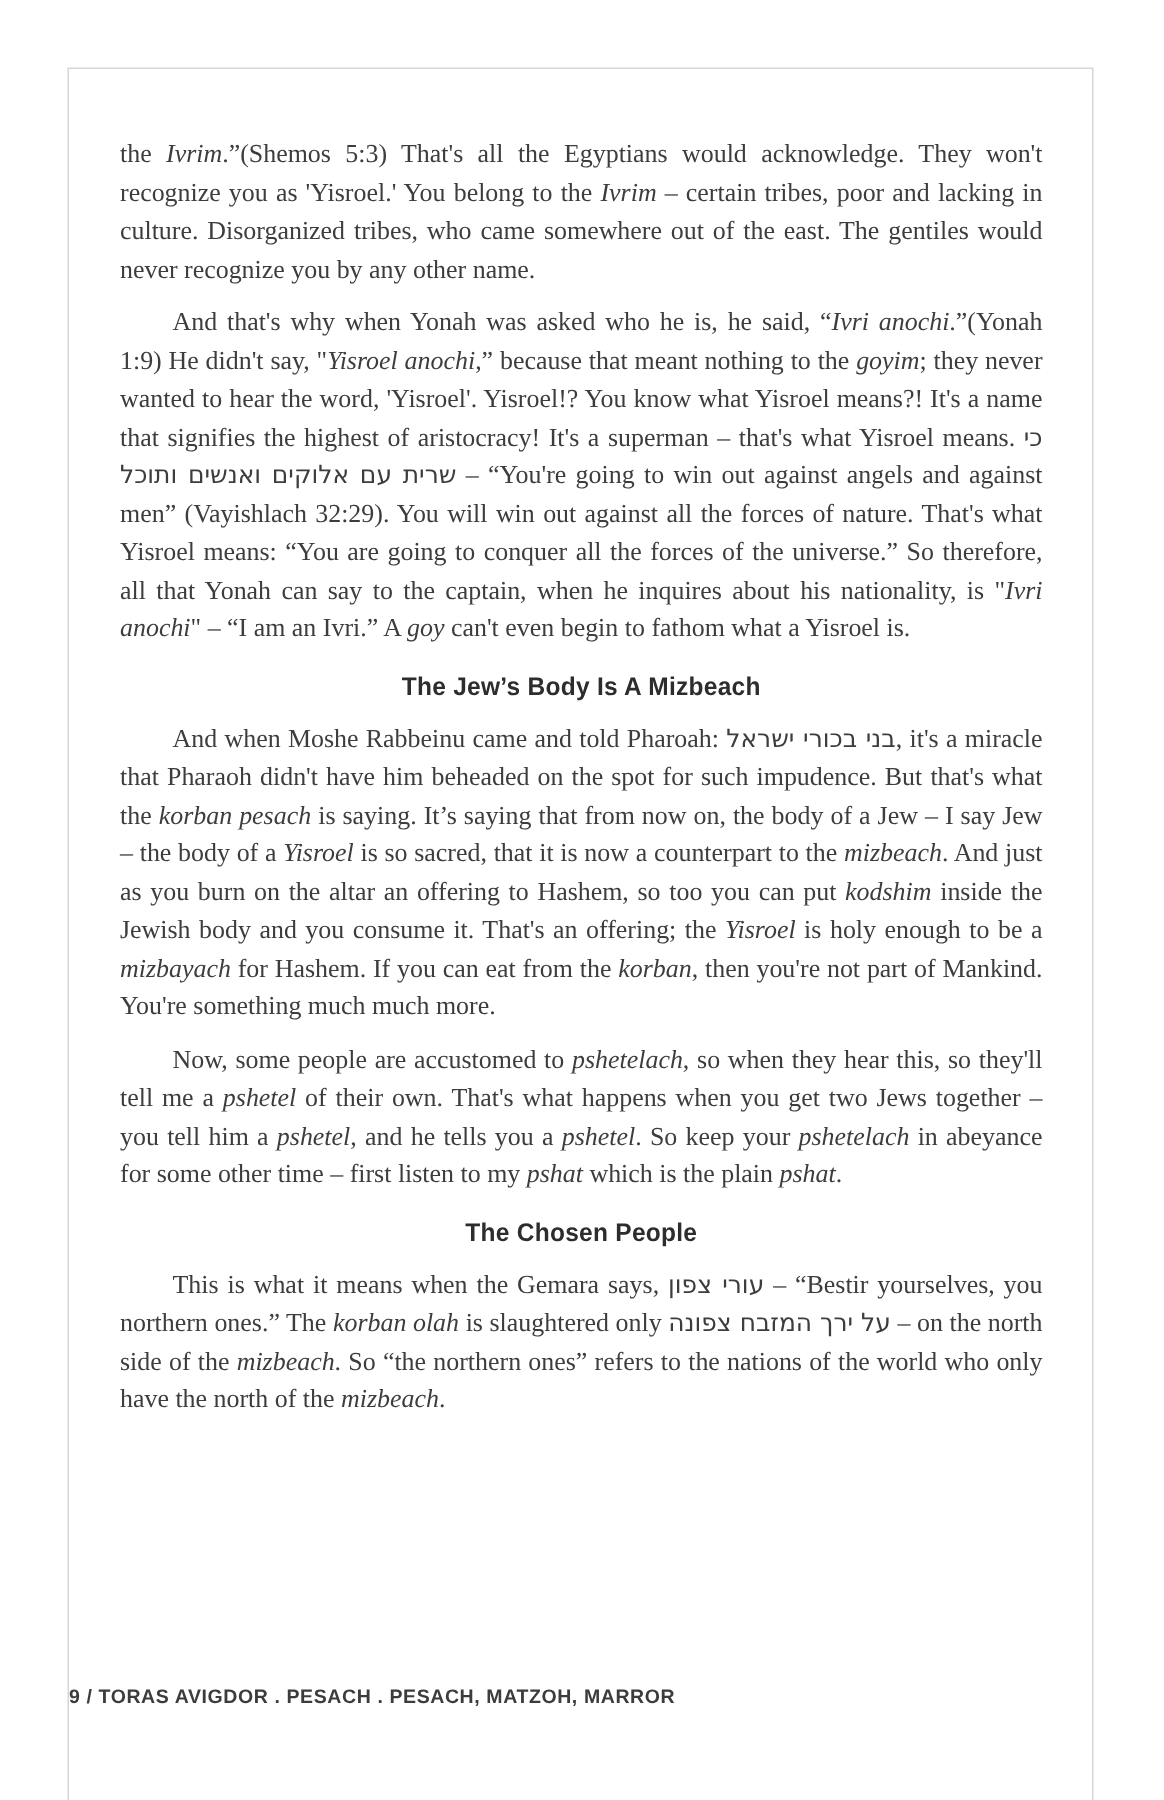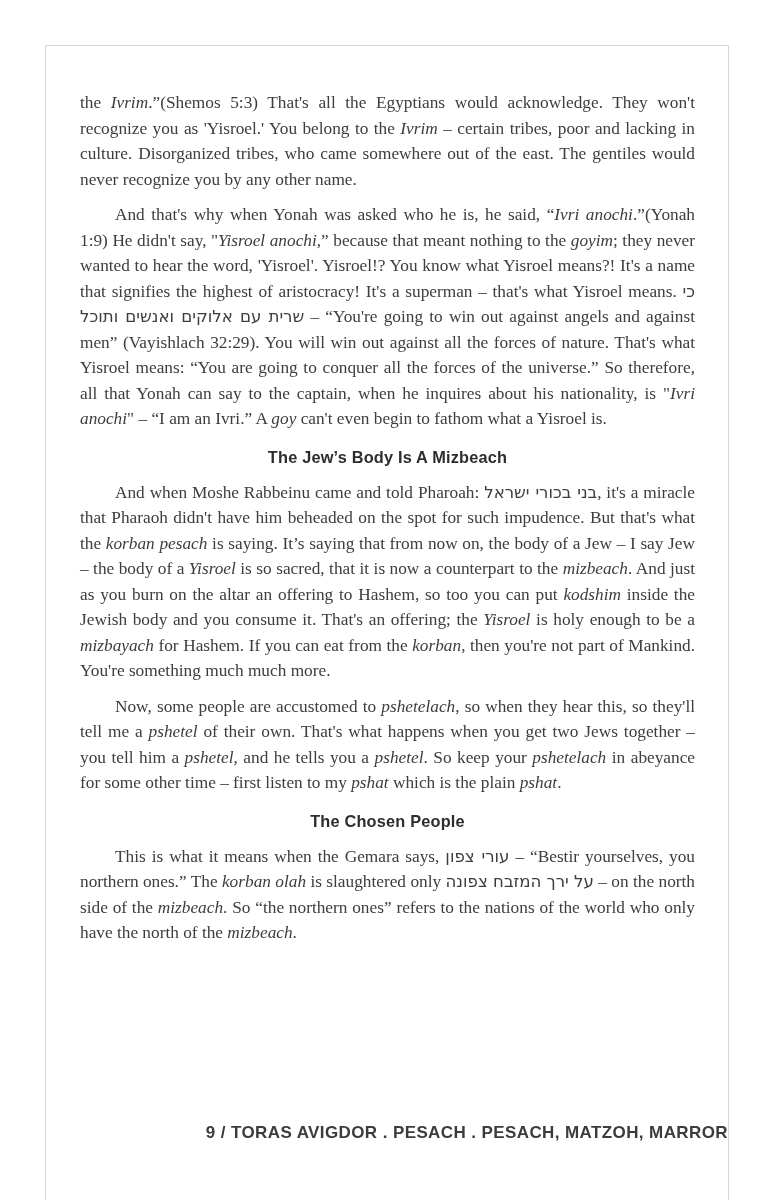--- a/index.html
+++ b/index.html
@@ -46,23 +46,23 @@
   }
   .content .it { font-style: italic; }
   .content .he {
     font-style: normal;
     font-family: "DejaVu Serif", "DejaVu Sans", serif;
     font-size: 16.6px;
   }
   .footer {
     position: absolute;
     top: 1077px; left: 0; right: 0;
-    text-align: right;
+    text-align: left;
     font-family: "Liberation Sans", "DejaVu Sans", sans-serif;
-    font-size: 17px;
+    font-size: 13px;
     font-weight: 700;
     letter-spacing: 0.4px;
     color: var(--footer-color, #3c3c3c);
   }
 </style>
 </head>
 <body>
 
 <div class="canvas">
   <div class="page">

